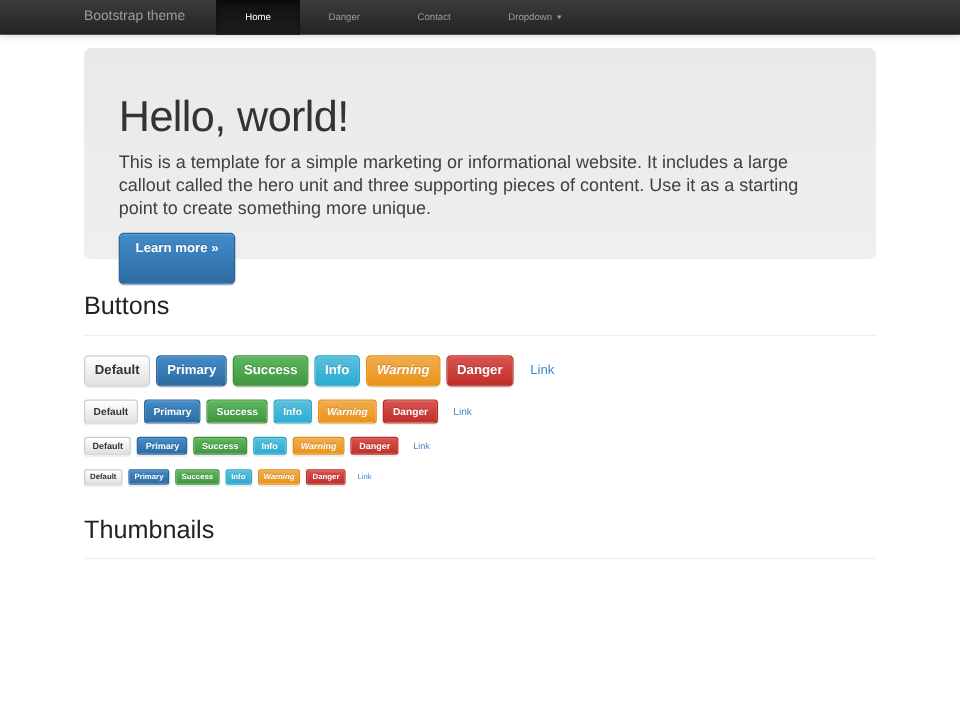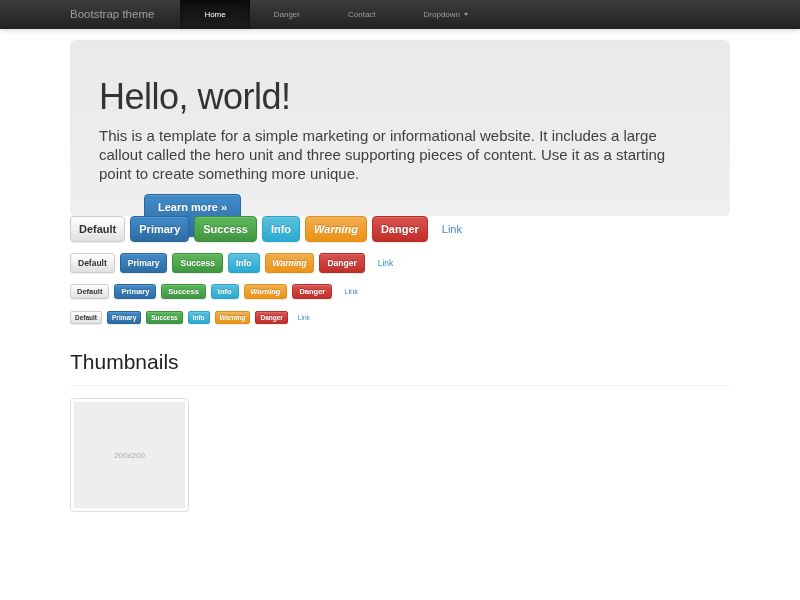--- a/index.html
+++ b/index.html
@@ -55,21 +55,20 @@
   .jumbotron p {
     margin:0 0 11px; font-size:15px; line-height:19px; color:#404040;
   }
   .btn-learn {
     display:inline-block; height:43px; line-height:24px; padding:0 13px;
     font-size:11px; font-weight:bold; color:#fff; text-decoration:none;
     background:linear-gradient(#428bca,#2d6ca2);
     border:1px solid #2b669a; border-radius:4px;
     text-shadow:0 -1px 0 rgba(0,0,0,.2);
     box-shadow:inset 0 1px 0 rgba(255,255,255,.15), 0 1px 1px rgba(0,0,0,.1);
-    margin-left:45px;
   }
 
   
   h1.page-header {
     font-size:21px; font-weight:500; color:#222; line-height:1.1;
     margin:28px 0 16px; padding-bottom:12px;
     border-bottom:1px solid #eee;
   }
   h1.page-header.thumb-header { margin:26px 0 12px; }
 
@@ -141,20 +140,21 @@
 </header>
 
 <div class="container">
 
   <section class="jumbotron">
     <h1>Hello, world!</h1>
     <p>This is a template for a simple marketing or informational website. It includes a large callout called the hero unit and three supporting pieces of content. Use it as a starting point to create something more unique.</p>
     <a href="#" class="btn-learn">Learn more »</a>
   </section>
 
+  <h1 class="page-header">Buttons</h1>
 
   <div id="button-rows">
       <div class="btn-row lg">
         <button class="btn lg v-default">Default</button>
         <button class="btn lg v-primary">Primary</button>
         <button class="btn lg v-success">Success</button>
         <button class="btn lg v-info">Info</button>
         <button class="btn lg v-warning">Warning</button>
         <button class="btn lg v-danger">Danger</button>
         <button class="btn lg v-link">Link</button>
@@ -183,19 +183,14 @@
         <button class="btn xs v-success">Success</button>
         <button class="btn xs v-info">Info</button>
         <button class="btn xs v-warning">Warning</button>
         <button class="btn xs v-danger">Danger</button>
         <button class="btn xs v-link">Link</button>
       </div>
     </div>
 
   <h1 class="page-header thumb-header">Thumbnails</h1>
 
-  <a href="#" class="thumbnail">
-    <div class="placeholder">
-      <span>200x200</span>
-    </div>
-  </a>
 
 </div>
 
 </body></html>

